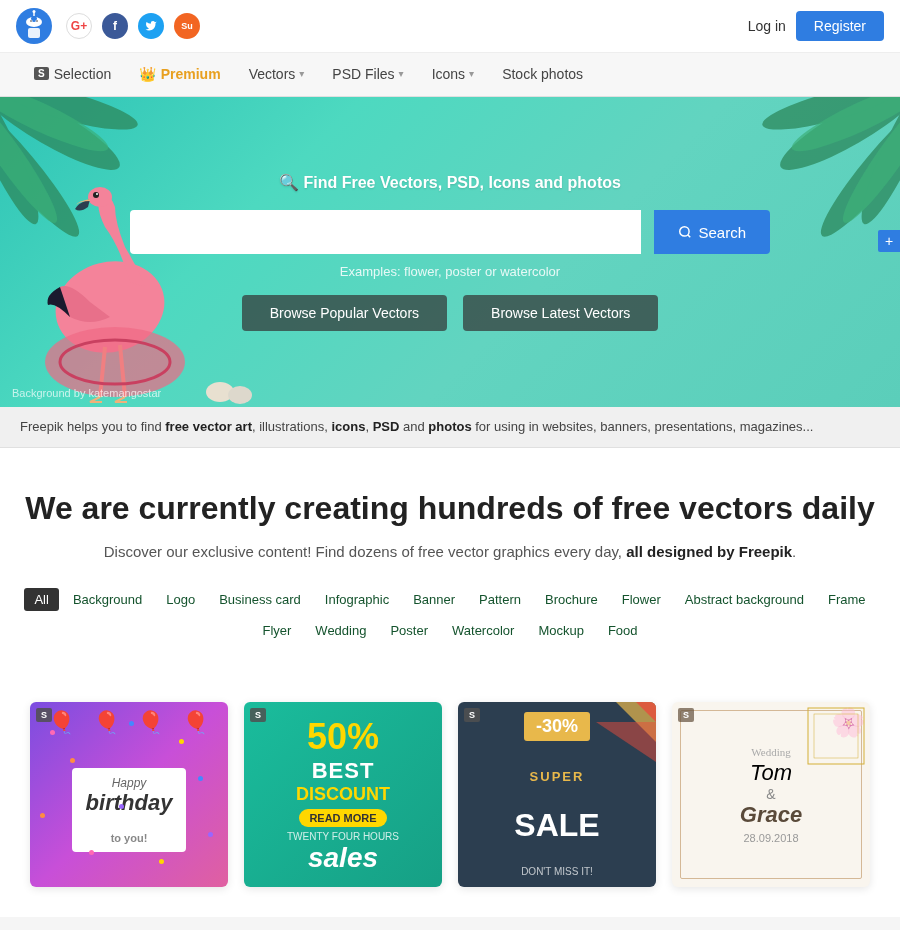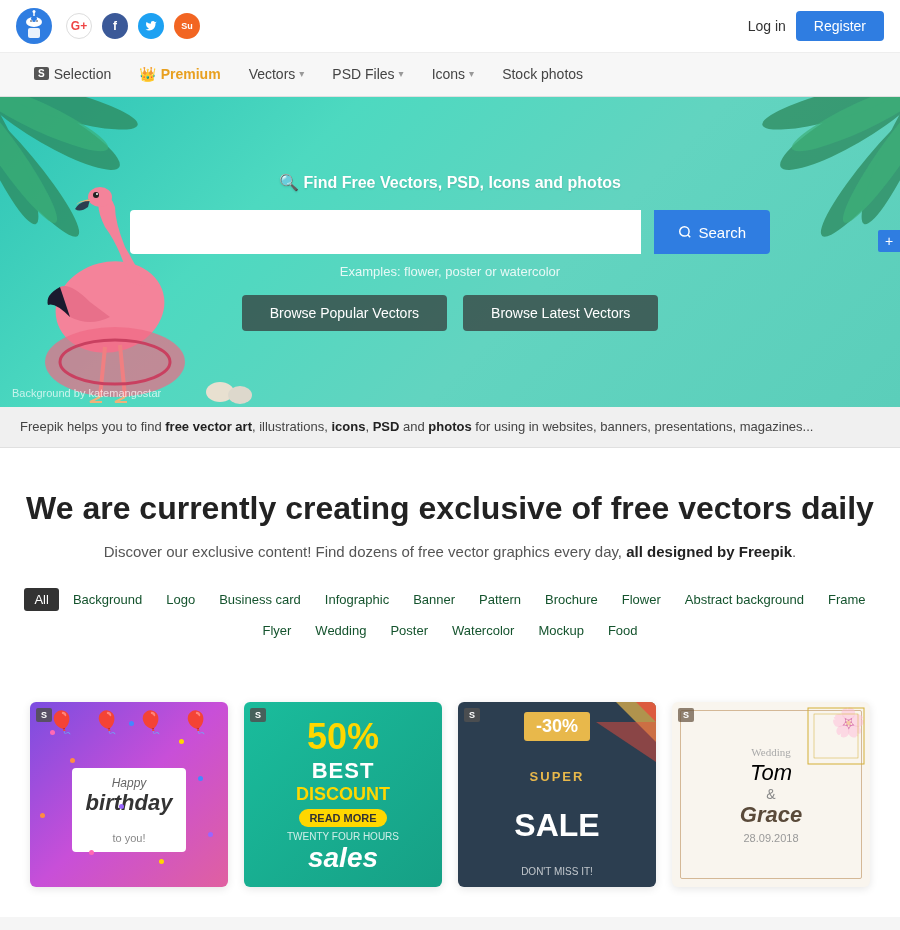--- a/index.html
+++ b/index.html
@@ -166,21 +166,21 @@
     }
 
     
     .card1 { background: linear-gradient(135deg, #7b4de0 0%, #c84fd8 50%, #e060a0 100%); }
     .card1-content {
       display: flex; flex-direction: column; align-items: center; justify-content: center;
       height: 100%; color: #fff; text-align: center; padding: 10px;
     }
     .card1-happy { font-size: 13px; font-style: italic; margin-bottom: 0; }
     .card1-birthday { font-size: 24px; font-weight: 900; font-style: italic; }
-    .card1-toyou { font-size: 11px; margin-top: 16px; }
+    .card1-toyou { font-size: 11px; margin-top: 16px; font-weight: bold; }
     .confetti-area { position: absolute; top: 0; left: 0; right: 0; bottom: 0; overflow: hidden; }
     .confetti-dot {
       position: absolute; width: 5px; height: 5px; border-radius: 50%;
     }
 
     
     .card2 { background: linear-gradient(135deg, #1abc9c 0%, #16a085 100%); }
     .card2-content { height: 100%; display: flex; flex-direction: column; align-items: center; justify-content: center; padding: 10px; color: #fff; }
     .card2-50 { font-size: 36px; font-weight: 900; color: #ffd700; }
     .card2-best { font-size: 22px; font-weight: 900; text-transform: uppercase; letter-spacing: 1px; }
@@ -367,21 +367,21 @@
   <span class="hero-plus">+</span>
 </div>
 
 <div class="info-banner">
   <span>
     Freepik helps you to find <strong>free vector art</strong>, illustrations, <strong>icons</strong>, <strong>PSD</strong> and <strong>photos</strong> for using in websites, banners, presentations, magazines...
   </span>
 </div>
 
 <div class="main-content">
-  <h2 class="section-title">We are currently creating exclusive of free vectors daily</h2>
+  <h2 class="section-title">We are currently creating hundreds of free vectors daily</h2>
   <p class="section-sub">
     <span>Discover our exclusive content! Find dozens of free vector graphics every day, </span><strong>all designed by Freepik</strong><span>.</span>
   </p>
 
   <div class="tags-row">
     <a class="tag active" href="#">All</a>
     <a class="tag" href="#">Background</a>
     <a class="tag" href="#">Logo</a>
     <a class="tag" href="#">Business card</a>
     <a class="tag" href="#">Infographic</a>

